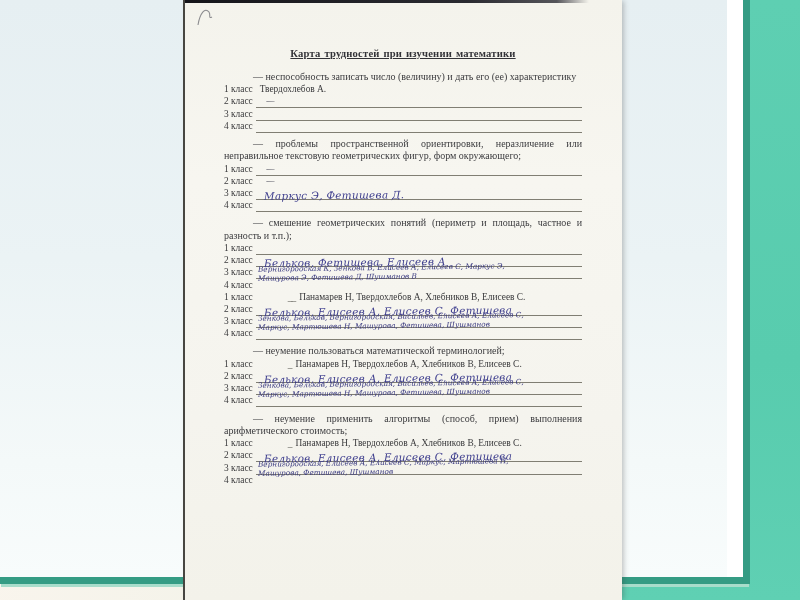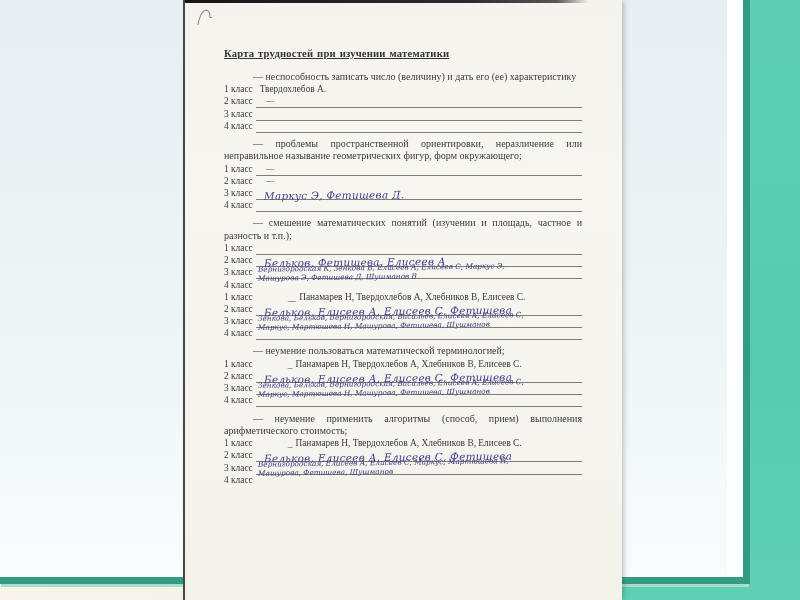--- a/index.html
+++ b/index.html
@@ -16,21 +16,21 @@
   .panel-blue{position:absolute;left:0;top:0;width:727px;height:577px;
     background:linear-gradient(180deg,#e6eff2 0%,#ebf3f5 45%,#f4f9f9 80%,#f8fcfc 100%);}
   
   .paper{position:absolute;left:183px;top:0;width:437px;height:600px;
     background:linear-gradient(180deg,#f4f3ec 0%,#f7f6f0 30%,#f5f4ee 70%,#f3f2ea 100%);
     border-left:2px solid #474641;box-shadow:3px 0 5px -1px rgba(50,50,50,.28);}
   .paper-top-edge{position:absolute;left:0;top:0;width:404px;height:3px;
     background:linear-gradient(90deg,#15151a 0%,#2a2a30 70%,#55555a 92%,rgba(90,90,95,0) 100%);}
   .scribble{position:absolute;left:10px;top:5px;}
   .doc{position:absolute;left:0;top:0;width:437px;padding:48px 40px 0 39px;box-sizing:border-box;color:#3a3a3c;}
-  .title{font-weight:bold;font-size:10.6px;text-align:left;text-decoration:underline;
+  .title{font-weight:bold;font-size:10.6px;text-align:center;text-decoration:underline;
     letter-spacing:.2px;word-spacing:1px;margin-bottom:12px;color:#333338;}
   .para{font-size:10px;line-height:12.3px;text-align:justify;text-indent:29px;margin:5px 0 1px;color:#3b3b3e;}
   .row{display:flex;align-items:flex-start;height:12.2px;font-size:9.4px;color:#3a3a3c;}
   .label{flex:none;padding-right:3px;white-space:nowrap;}
   .gap{flex:none;white-space:pre;color:#55544e;letter-spacing:-1px;margin-left:32px;}
   .typed{flex:none;padding-left:4px;white-space:nowrap;}
   .line{flex:1;position:relative;height:11px;border-bottom:1px solid #807e73;}
   .line.noline{border-bottom:none;}
   .hw{position:absolute;left:8px;bottom:-2px;font-family:"DejaVu Serif",serif;font-style:italic;
     font-size:10.4px;color:#3e3e8e;white-space:nowrap;letter-spacing:.3px;transform:rotate(-.6deg);}
@@ -71,21 +71,21 @@
             <div class="row">
               <span class="label">3 класс</span>
               <span class="line"></span>
             </div>
             <div class="row">
               <span class="label">4 класс</span>
               <span class="line"></span>
             </div>
           </div>
           <div class="section">
-            <div class="para">— проблемы пространственной ориентировки, неразличение или неправильное называние геометрических фигур, форм окружающего;</div>
+            <div class="para">— проблемы пространственной ориентировки, неразличение или неправильное текстовую геометрических фигур, форм окружающего;</div>
             <div class="row">
               <span class="label">1 класс</span>
               <span class="line">
                 <span class="hw dash">—</span>
               </span>
             </div>
             <div class="row">
               <span class="label">2 класс</span>
               <span class="line noline">
                 <span class="hw dash">—</span>
@@ -96,21 +96,21 @@
               <span class="line">
                 <span class="hw">Маркус Э, Фетишева Д.</span>
               </span>
             </div>
             <div class="row">
               <span class="label">4 класс</span>
               <span class="line"></span>
             </div>
           </div>
           <div class="section">
-            <div class="para">— смешение математических понятий (изучении и площадь, частное и разность и т.п.);</div>
+            <div class="para">— смешение геометрических понятий (периметр и площадь, частное и разность и т.п.);</div>
             <div class="row">
               <span class="label">1 класс</span>
               <span class="line"></span>
             </div>
             <div class="row">
               <span class="label">2 класс</span>
               <span class="line">
                 <span class="hw">Бельков, Фетишева, Елисеев А</span>
               </span>
             </div>

